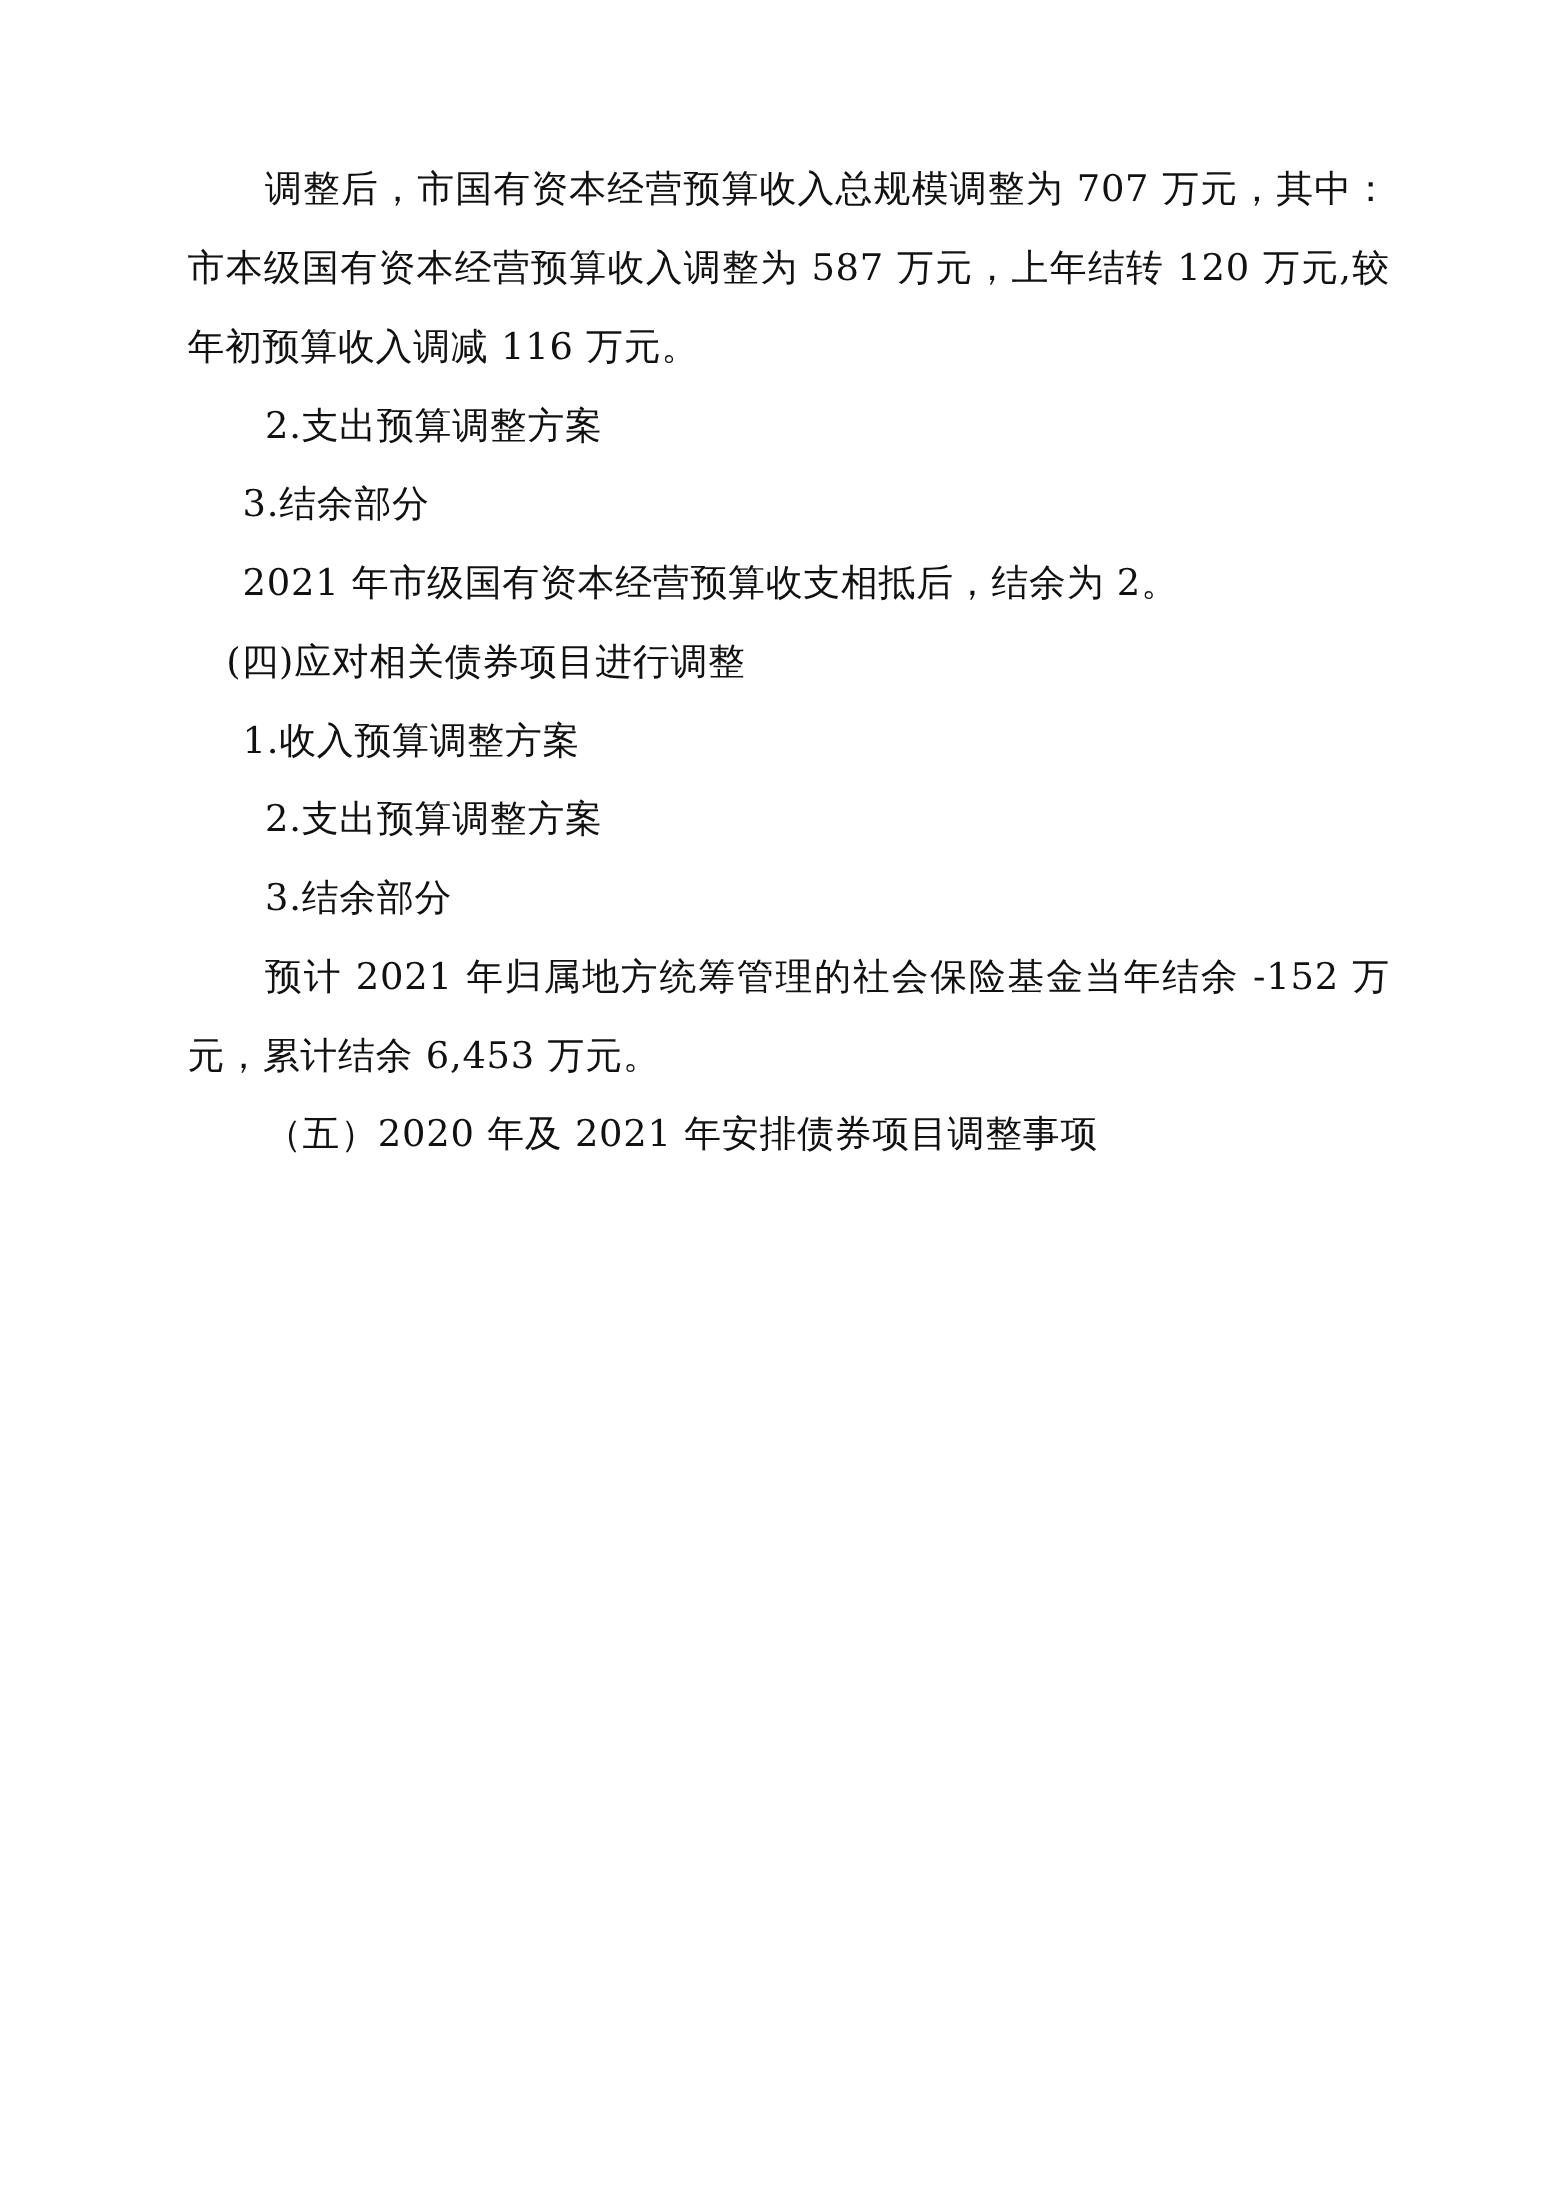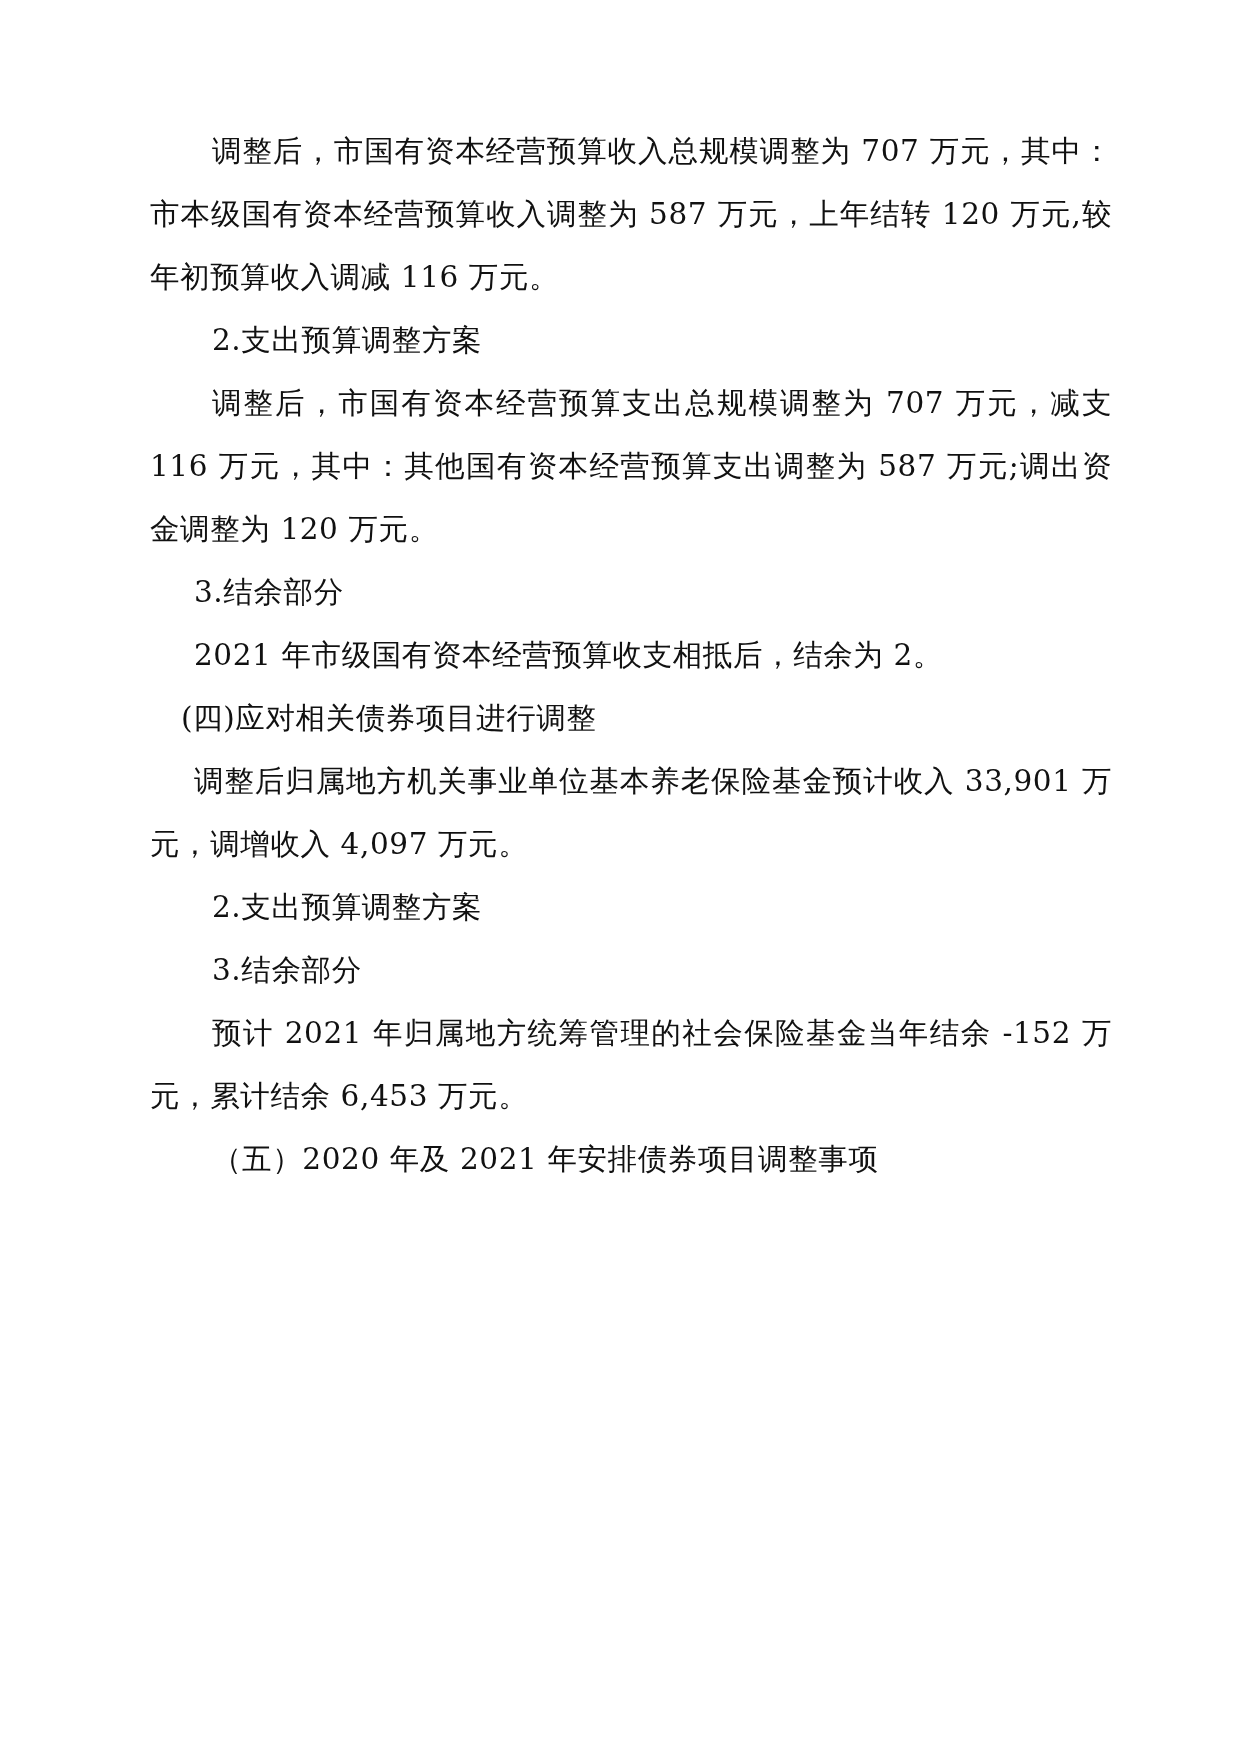--- a/index.html
+++ b/index.html
@@ -47,23 +47,22 @@
     text-indent: 44px;
   }
 </style>
 </head>
 <body>
 
 <div class="page">
   <div class="doc-body">
     <p class="p-indent2">调整后，市国有资本经营预算收入总规模调整为 707 万元，其中：市本级国有资本经营预算收入调整为 587 万元，上年结转 120 万元,较年初预算收入调减 116 万元。</p>
     <p class="p-indent2">2.支出预算调整方案</p>
-    <p class="p-indent2">调整后，市国有资本经营预算支出总规模调整为 707 万元，减支 116 万元，其中：其他国有资本经营预算支出调整为 587 万元;调出资金调整为 120 万元。</p>
     <p class="p-indent15">3.结余部分</p>
     <p class="p-indent15">2021 年市级国有资本经营预算收支相抵后，结余为 2。</p>
     <p class="p-indent1">(四)应对相关债券项目进行调整</p>
-    <p class="p-indent15">调整后归属地方机关事业单位基本养老保险基金预计收入 33,901 万元，调增收入 4,097 万元。</p>
+    <p class="p-indent15">1.收入预算调整方案</p>
     <p class="p-indent2">2.支出预算调整方案</p>
     <p class="p-indent2">3.结余部分</p>
     <p class="p-indent2">预计 2021 年归属地方统筹管理的社会保险基金当年结余 -152 万元，累计结余 6,453 万元。</p>
     <p class="p-indent2">（五）2020 年及 2021 年安排债券项目调整事项</p>
   </div>
 </div>
 
 </body></html>

